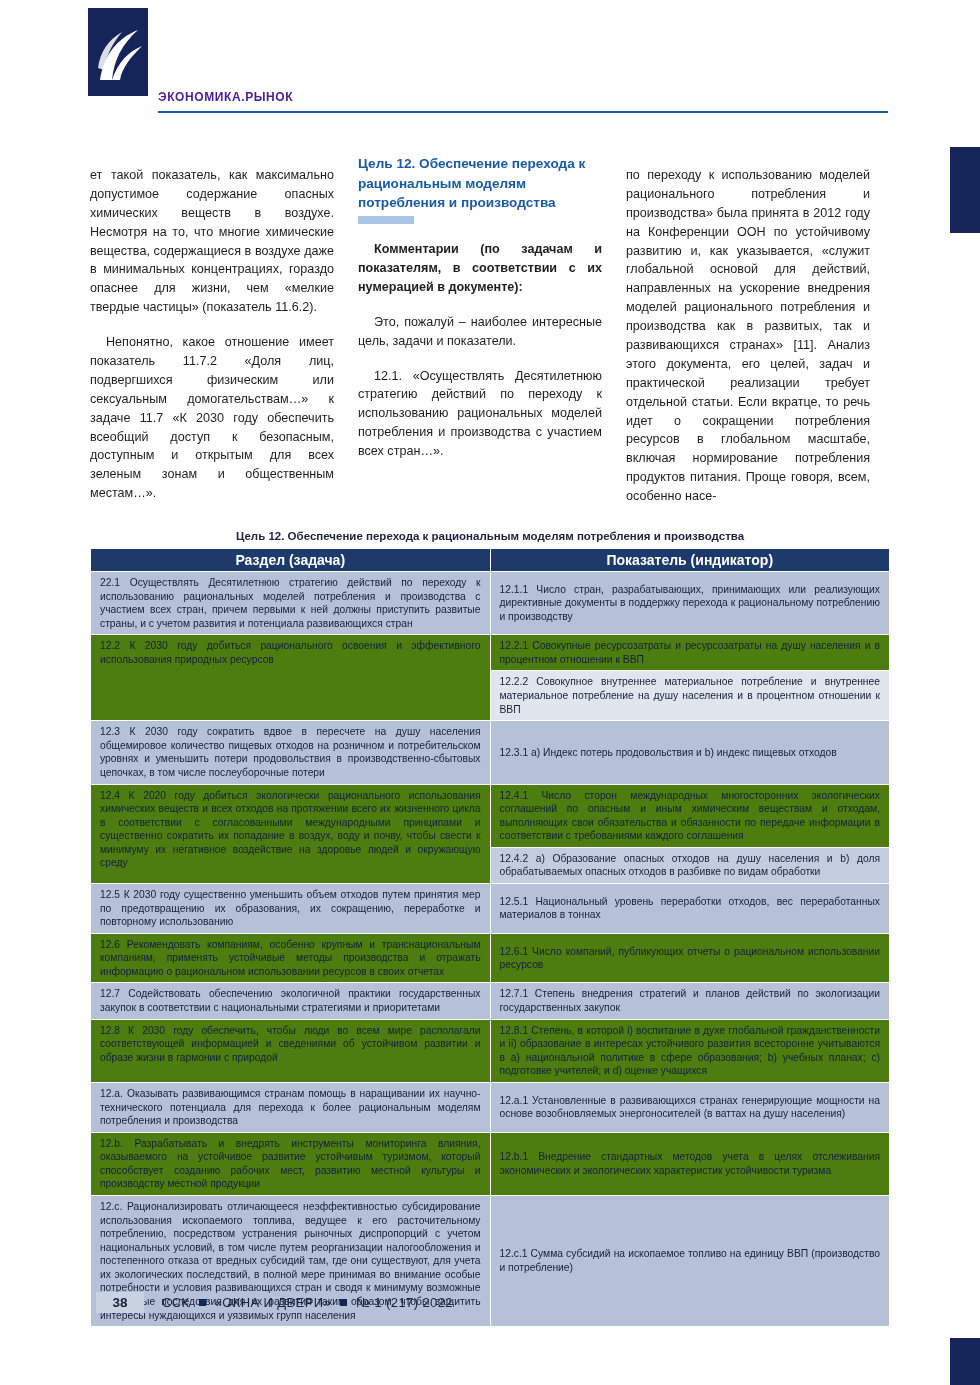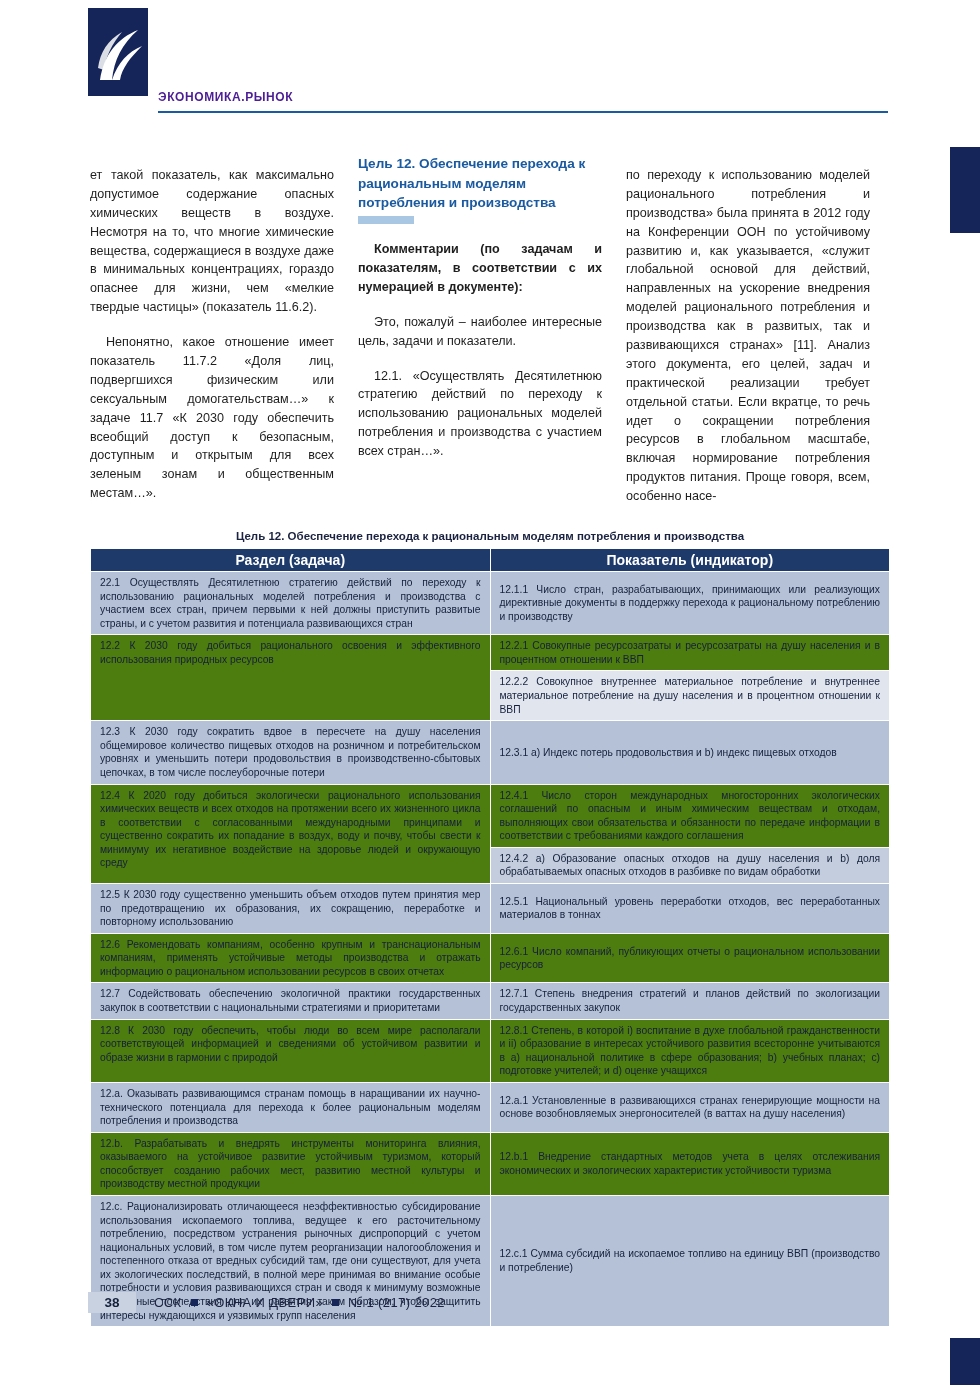--- a/index.html
+++ b/index.html
@@ -62,21 +62,21 @@
     width:50%;
   }
   td.task { vertical-align:top; }
   td.indic { vertical-align:middle; }
   .sA  { background:#b5c1d6; }
   .sB  { background:#4d7c0f; }
   .sB2 { background:#e0e5ee; }
   .sM  { background:#c3cddd;margin-left:44px; }
   
   .footer {
-    position:absolute; left:88px; top:1292px; width:800px;
+    position:absolute; left:96px; top:1292px; width:800px;
     display:flex; align-items:center; font-size:13px; color:#1b2340;
   }
   .pagenum {
     display:inline-block; background:#c9d2e1; color:#15203c;
     font-weight:bold; font-size:13.5px; padding:3px 0; width:48px; text-align:center;
     margin-right:18px;
   }
   .footer-text { display:flex; align-items:center; letter-spacing:0.4px; }
   .sq {
     display:inline-block; width:7px; height:7px; background:#15255a; margin:0 9px;

